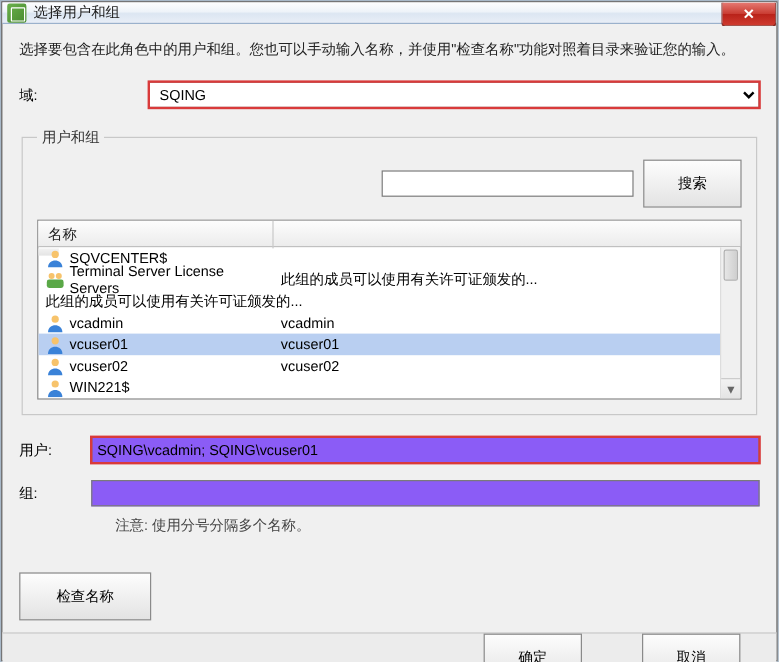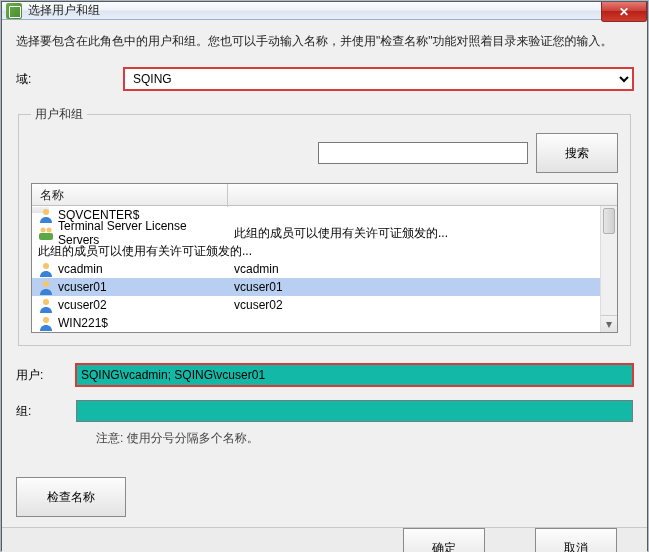--- a/index.html
+++ b/index.html
@@ -133,21 +133,21 @@
   .cell-name { width:196px; padding-left:6px; display:flex; align-items:center; gap:4px; }
   .cell-desc { flex:1; padding-left:6px; }
   .ico { width:16px;height:16px; display:inline-flex;align-items:center;justify-content:center;}
   .user-ico svg .head{fill:#f7c36b;} .user-ico svg .body{fill:#3a82d8;}
   .group-ico svg circle{fill:#f7c36b;} .group-ico svg rect{fill:#5aa847;}
   .add-btn-row { margin-top:8px; }
   .fields { margin-top:4px; }
   .field-row { display:flex; align-items:center; margin-top:14px; }
   .field-lbl { width:60px; }
   .field-input {
-    flex:1; height:22px; border:1px solid #7a7a7a; background:#14b8a6; font:inherit; padding:0 4px;
+    flex:1; height:22px; border:1px solid #7a7a7a; background:#8b5cf6; font:inherit; padding:0 4px;
   }
   .field-input.highlight { outline:2px solid #d93a3a; outline-offset:-1px; }
   .hint { margin-left:80px; margin-top:8px; color:#444; }
   .check-row { margin-top:30px; }
   .footer {
     height:44px;
     border-top:1px solid #c8c8c8;
     background:#ececec;
     display:flex; align-items:center; justify-content:flex-end;
     gap:50px; padding:0 30px;

